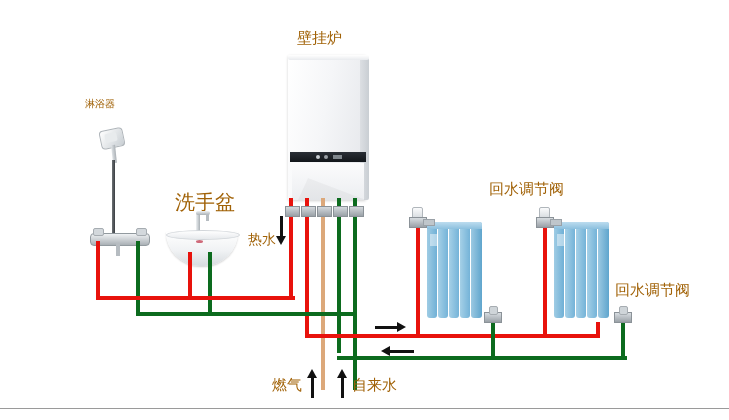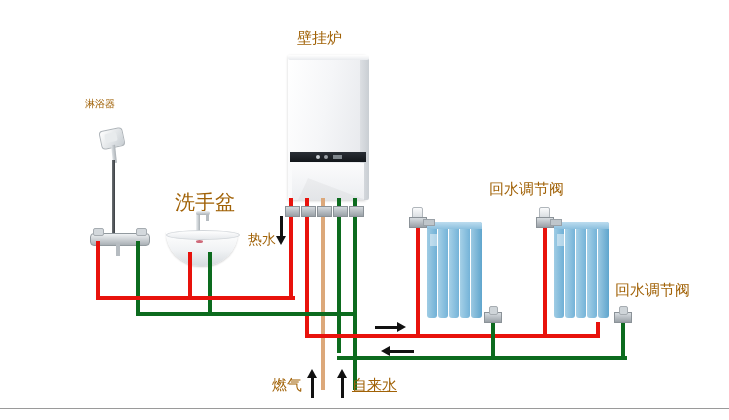--- a/index.html
+++ b/index.html
@@ -186,17 +186,17 @@
 
   <div class="lbl" style="left:272px;top:378px;font-size:15px;">燃气</div>
   <div class="arrow">
     <div style="position:absolute;left:311px;top:377px;width:3px;height:21px;background:#111;"></div>
     <div style="position:absolute;left:307px;top:369px;width:0;height:0;border-left:5px solid transparent;border-right:5px solid transparent;border-bottom:9px solid #111;"></div>
   </div>
   <div class="arrow">
     <div style="position:absolute;left:341px;top:377px;width:3px;height:21px;background:#111;"></div>
     <div style="position:absolute;left:337px;top:369px;width:0;height:0;border-left:5px solid transparent;border-right:5px solid transparent;border-bottom:9px solid #111;"></div>
   </div>
-  <div class="lbl" style="left:352px;top:378px;font-size:15px;text-decoration:underline;">自来水</div>
+  <div class="lbl" style="left:352px;top:378px;font-size:15px;">自来水</div>
 
   <div class="base-rule" style="top:408px;"></div>
 
 </div>
 
 </body></html>

